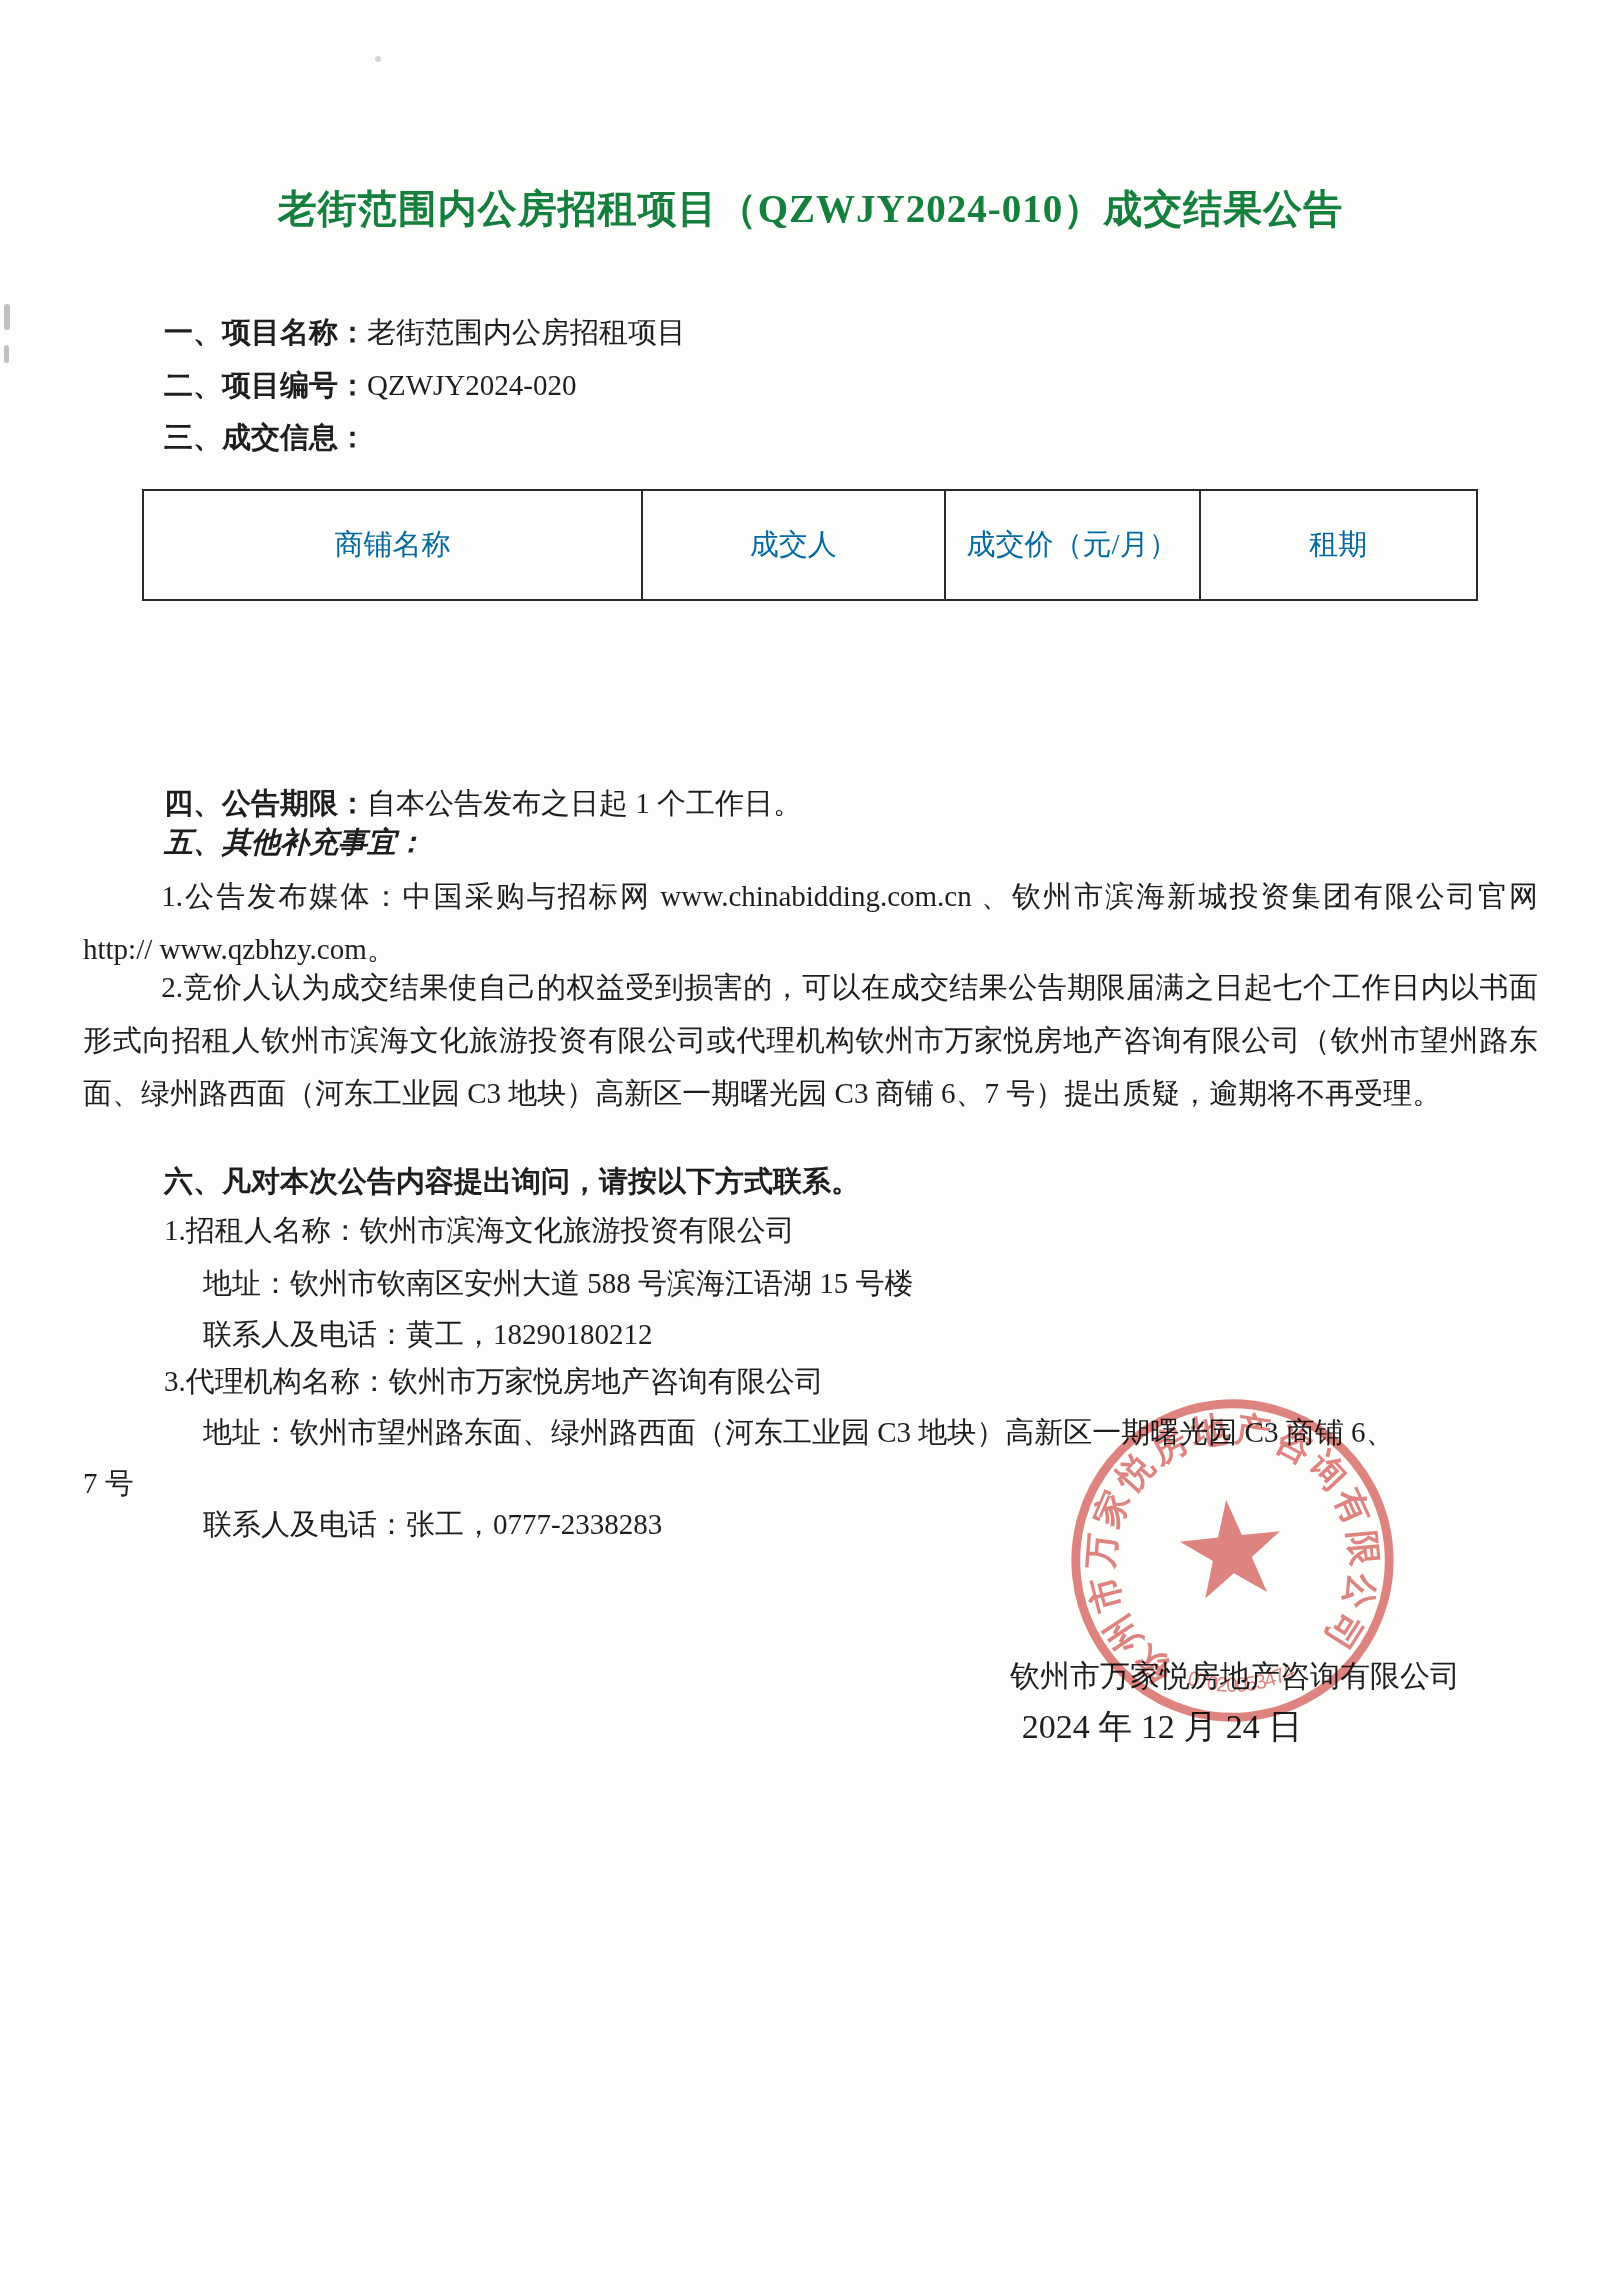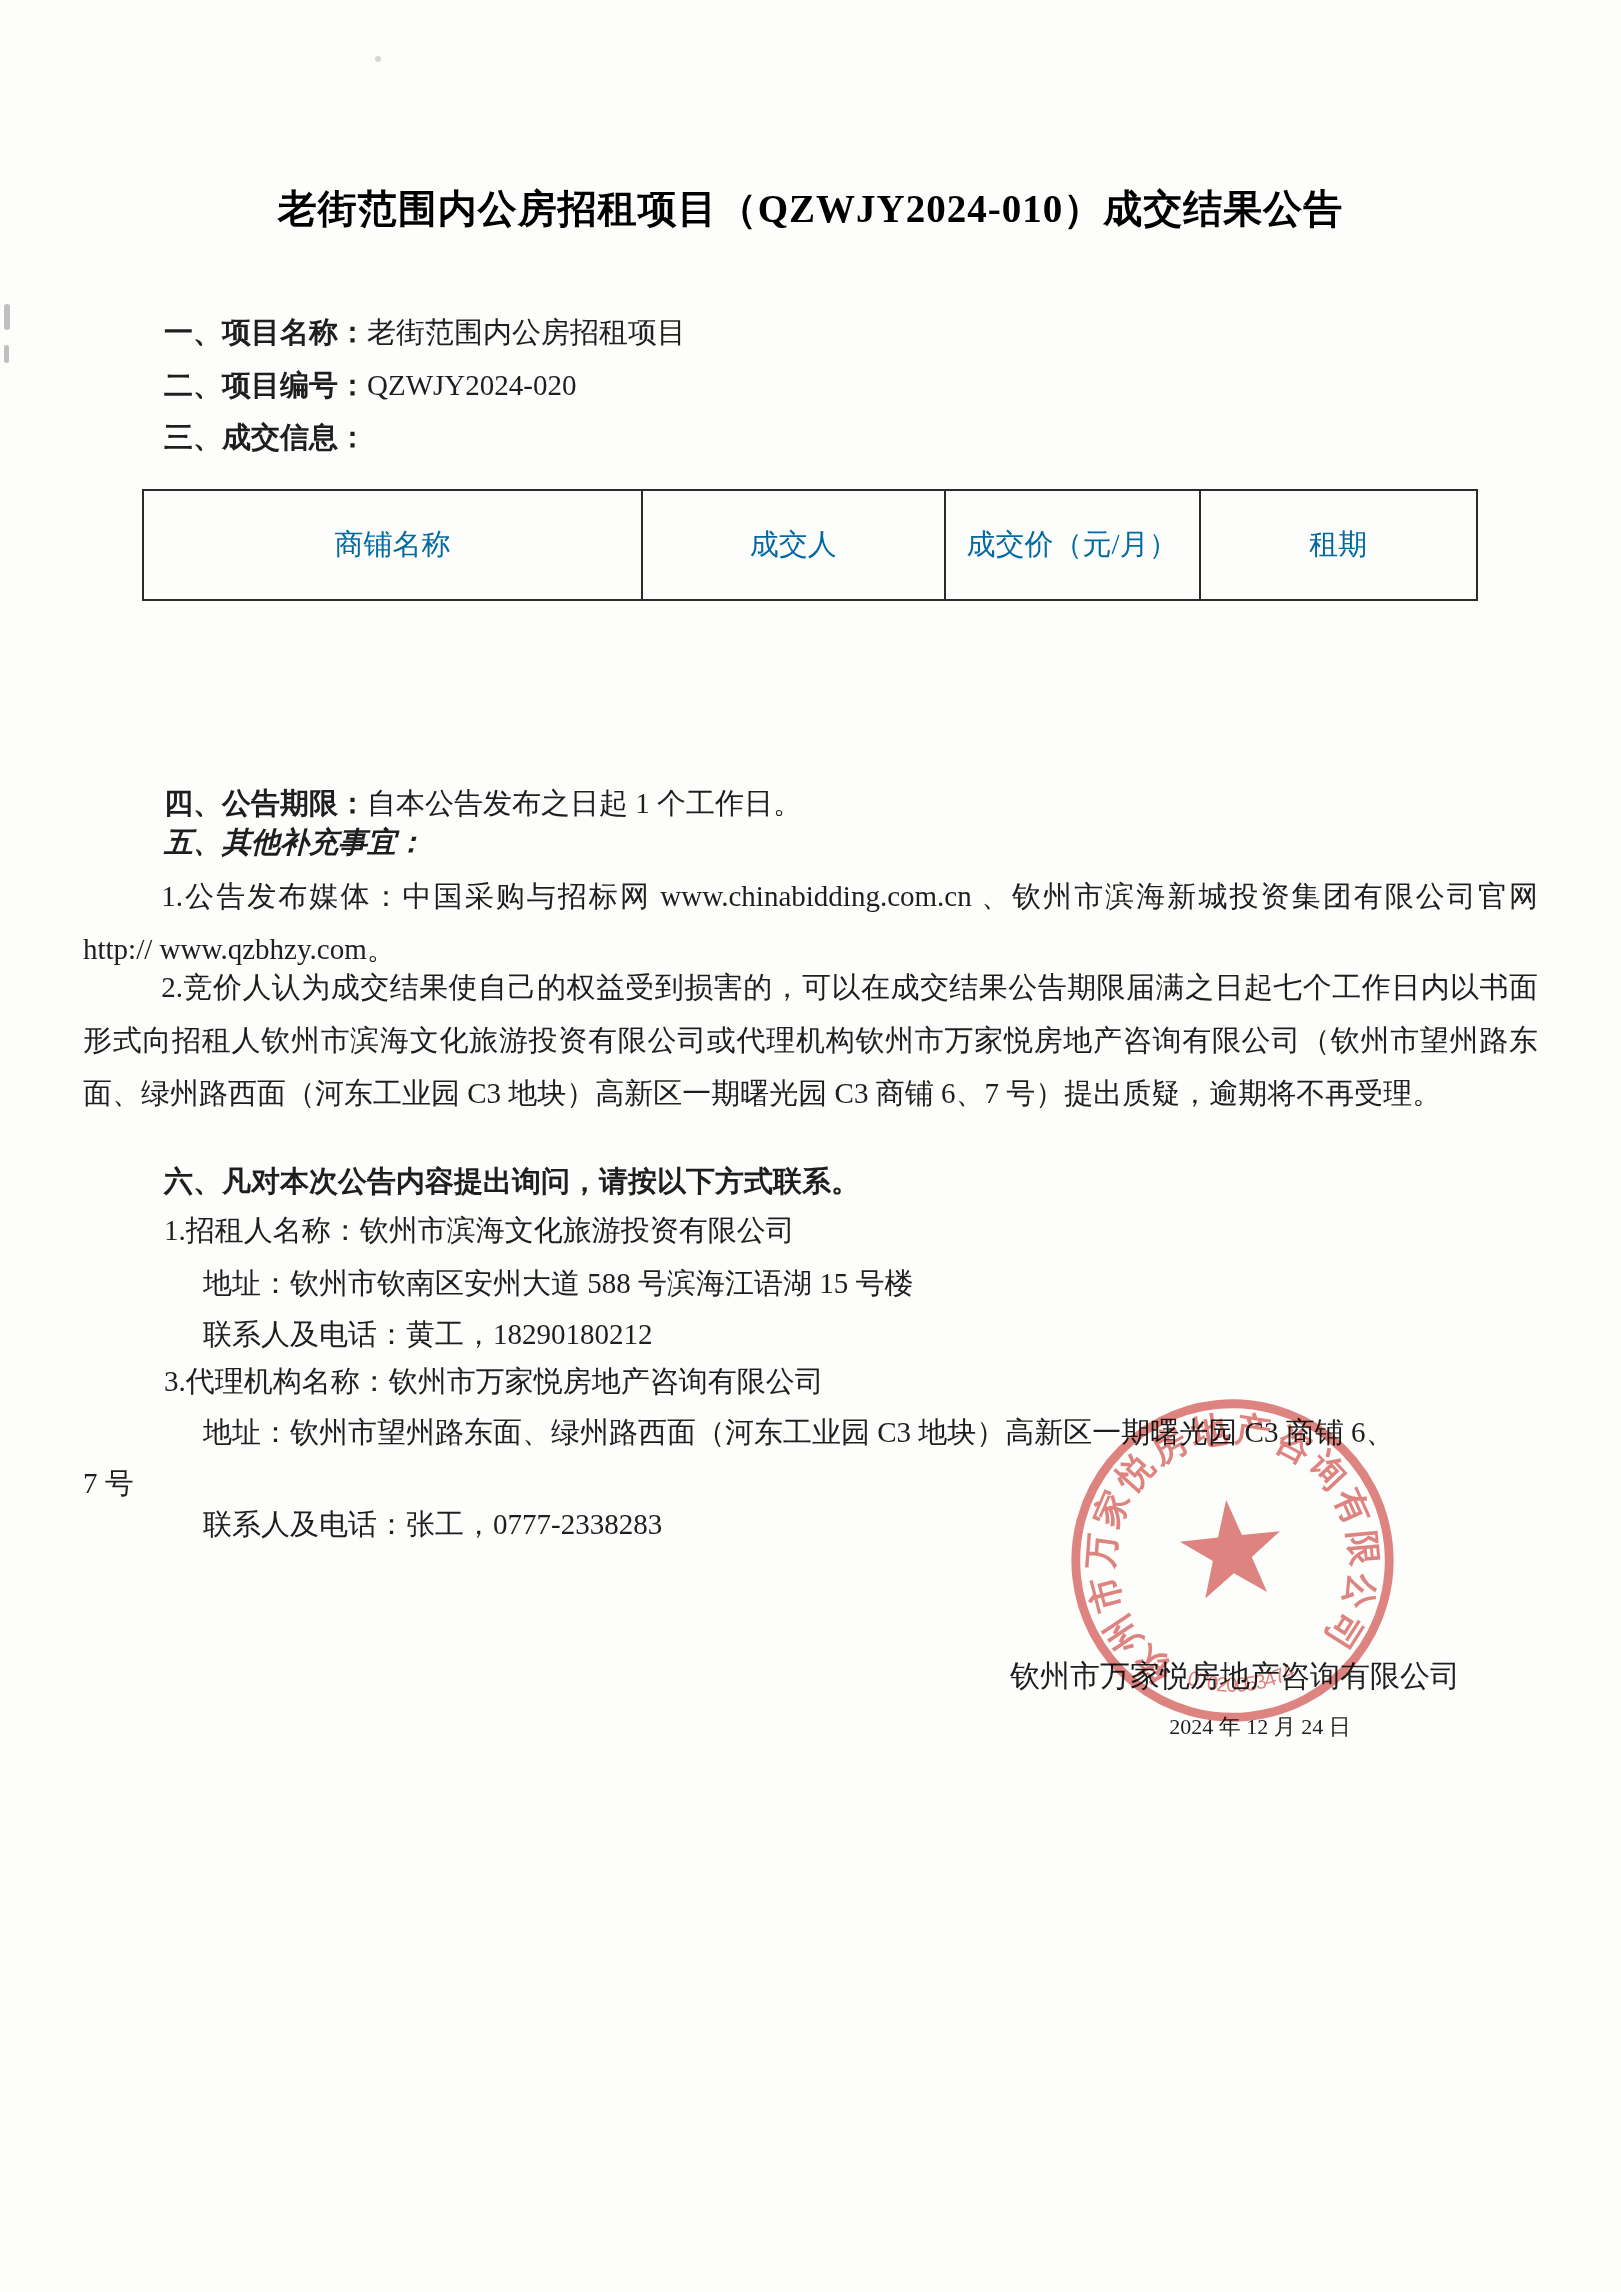--- a/index.html
+++ b/index.html
@@ -8,21 +8,21 @@
     width:1621px;height:2293px;
     background:#fdfdfc;
     overflow:hidden;
     font-family:"Liberation Serif","DejaVu Serif",serif;
     color:#1e1e1e;
   }
   .title{
     position:absolute;top:182px;left:0;width:100%;
     text-align:center;
     font-size:39px;font-weight:bold;letter-spacing:1px;
-    color:#000000;
+    color:#15803d;
   }
   .content{position:absolute;left:83px;top:0;width:1455px;}
   .line{position:absolute;left:0;width:100%;font-size:29px;line-height:53px;white-space:nowrap;}
   .b{font-weight:bold;}
   .ind-head{padding-left:81px;}
   .ind-sub{padding-left:120px;}
   .para{position:absolute;left:0;width:100%;font-size:29px;line-height:53px;
         text-align:justify;text-indent:2.7em;}
   
   .deal-table{
@@ -32,22 +32,22 @@
   }
   .deal-table td{
     border:2px solid #2b2b2b;
     text-align:center;vertical-align:middle;
     padding:0 5.9px;
   }
   .deal-table .hrow td{height:108px;}
   .deal-table .drow td{height:119px;}
   
   .sig{position:absolute;top:1649px;right:161px;font-size:30px;line-height:53px;white-space:nowrap;}
-  .sig-date{position:absolute;top:1700px;left:1260px;transform:translateX(-50%);
-            font-size:22px;line-height:53px;white-space:nowrap;}
+  .sig-date{position:absolute;top:1700px;left:1162px;transform:translateX(-50%);
+            font-size:34px;line-height:53px;white-space:nowrap;}
   
   .stamp{
     position:absolute;left:1066px;top:1394px;width:333px;height:333px;
     color:#d96a66;
     opacity:.82;
     mix-blend-mode:multiply;
     transform:rotate(-6deg);
     pointer-events:none;
   }
   .stamp svg{display:block;width:333px;height:333px;}

